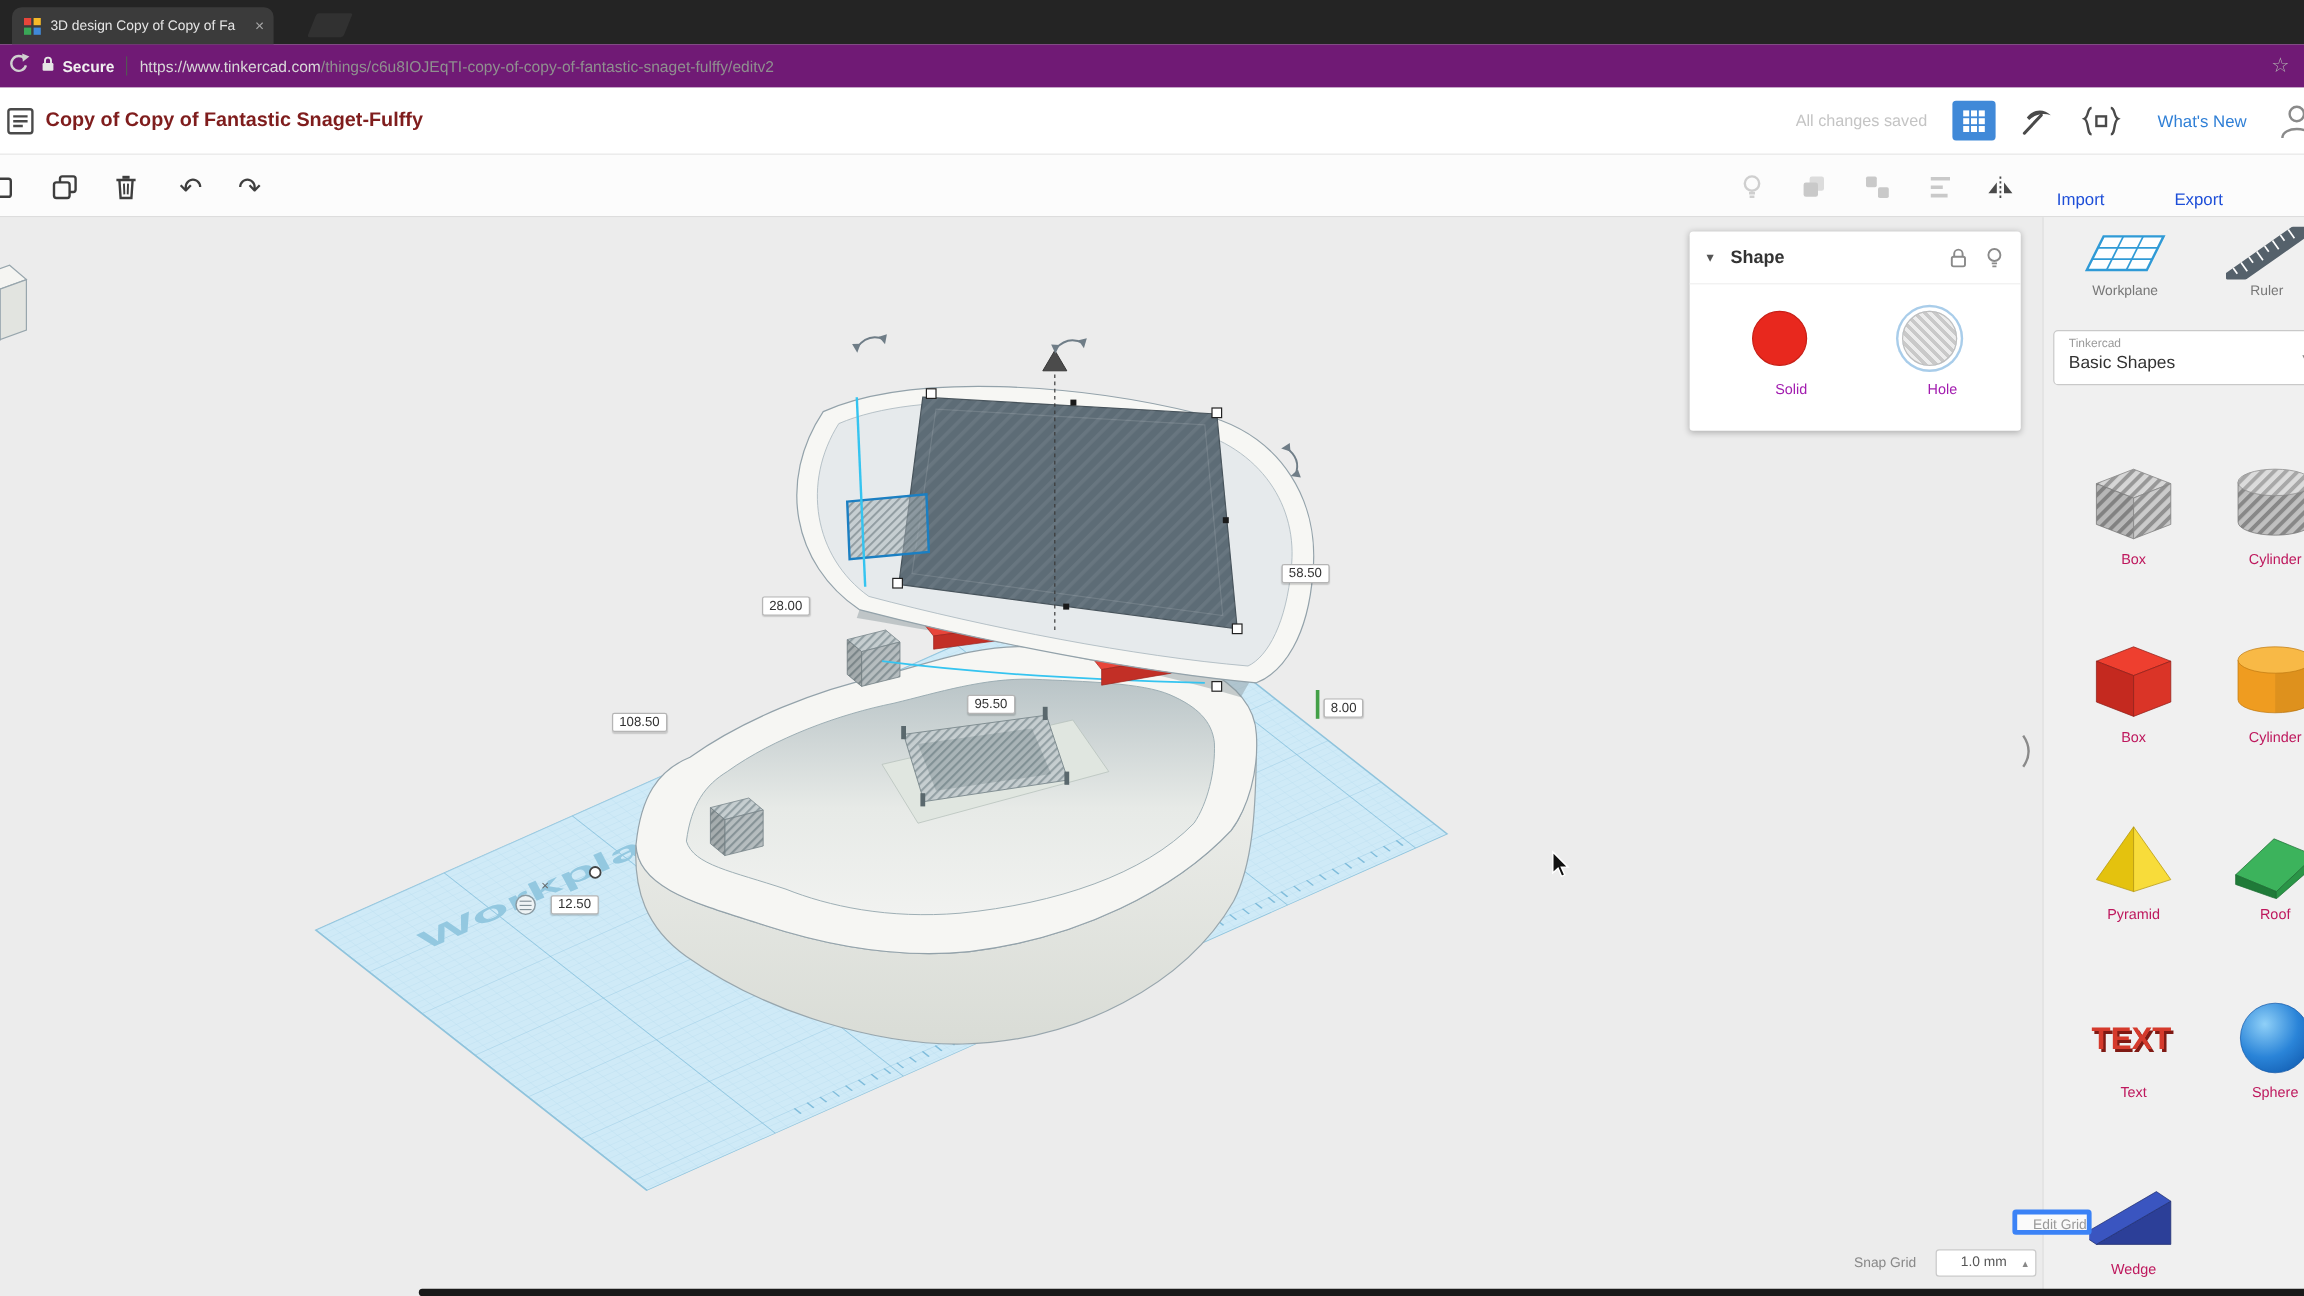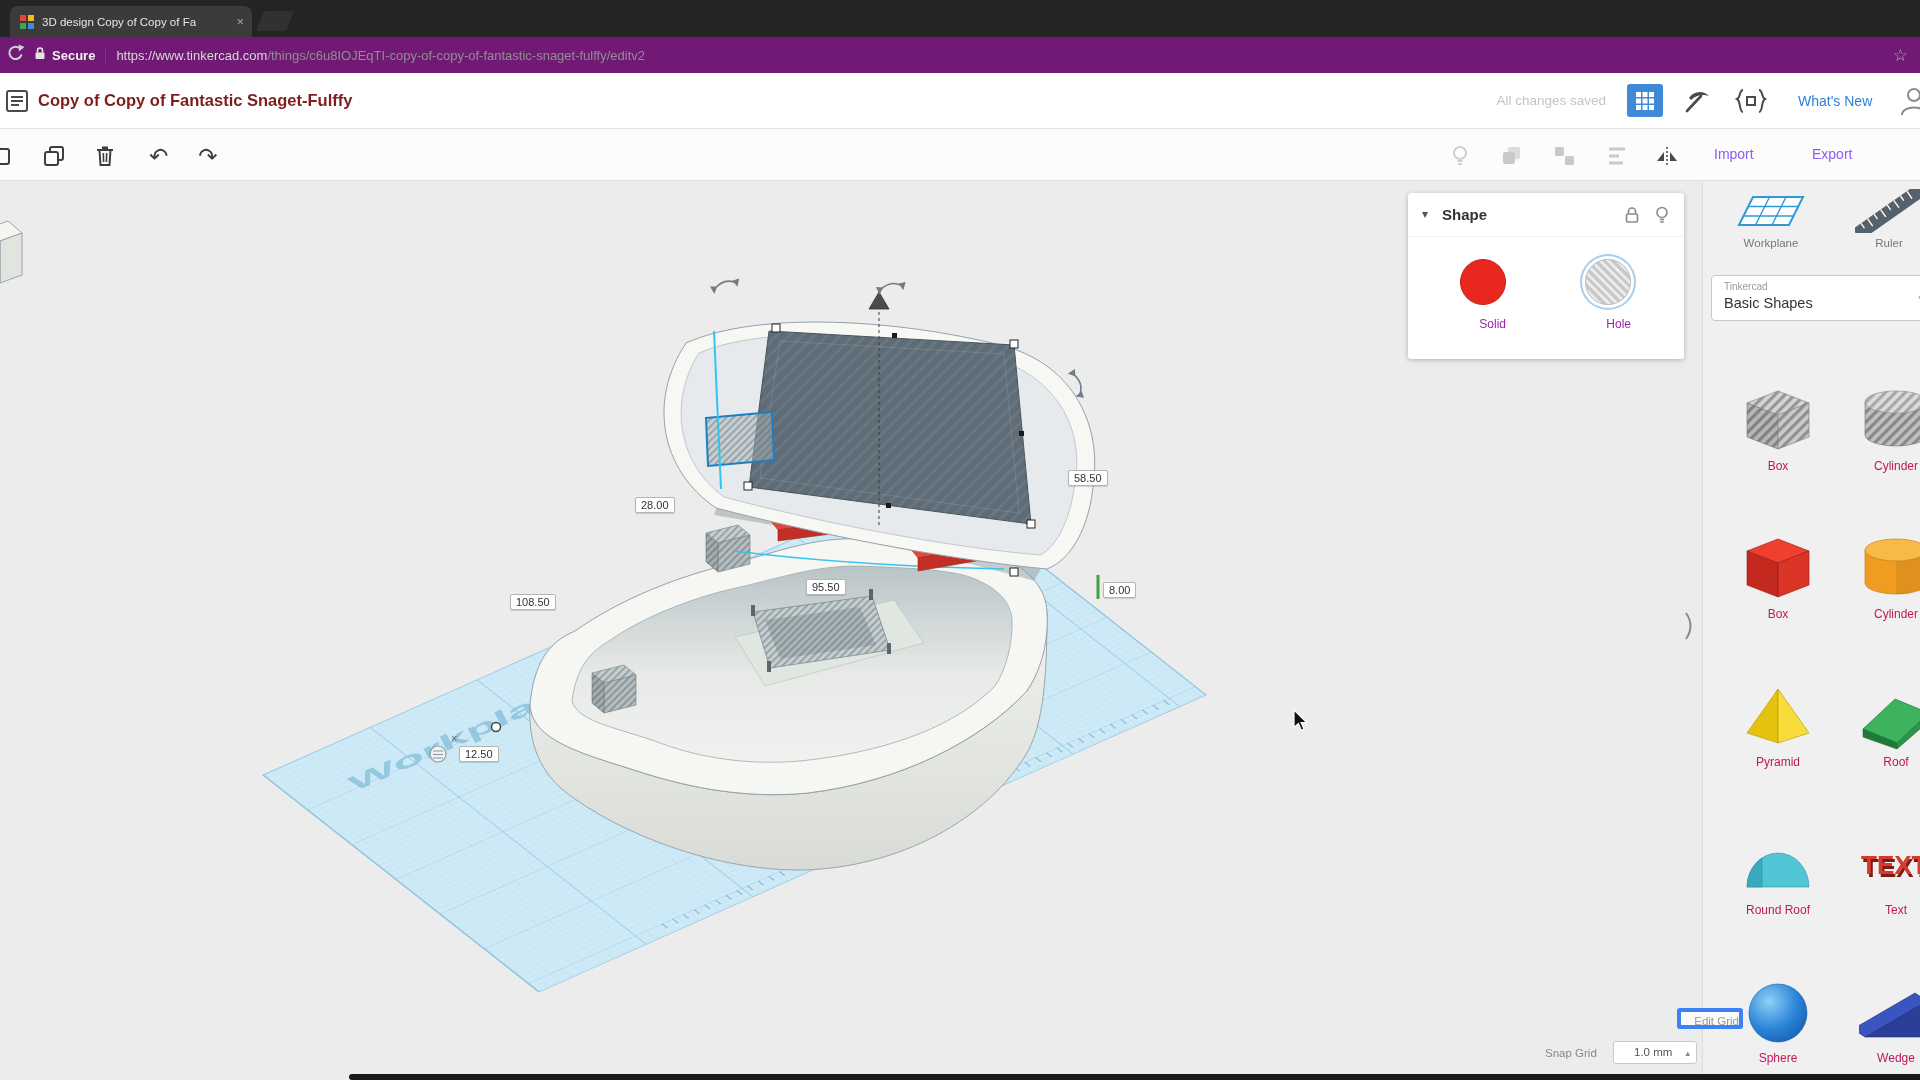--- a/index.html
+++ b/index.html
@@ -1,21 +1,21 @@
 <!DOCTYPE html>
 <html><head>
 <meta charset="utf-8">
 <style>
   *{box-sizing:border-box;margin:0;padding:0}
   html,body{width:1920px;height:1080px;overflow:hidden}
   body{position:relative;background:#ececec;font-family:"Liberation Sans","DejaVu Sans",sans-serif}
 
   
   #tabbar{position:absolute;left:0;top:0;width:1920px;height:37px;background:#242424}
-  #tab{position:absolute;left:10px;top:6px;width:242px;height:31px;background:#3b3b3b;border-radius:8px 8px 0 0;display:flex;align-items:center;padding:0 8px 0 10px}
+  #tab{position:absolute;left:10px;top:6px;width:218px;height:31px;background:#3b3b3b;border-radius:8px 8px 0 0;display:flex;align-items:center;padding:0 8px 0 10px}
   #tab .favicon{width:14px;height:14px;display:grid;grid-template-columns:6px 6px;grid-template-rows:6px 6px;gap:2px;flex:0 0 auto}
   #tab .favicon i{display:block}
   #tab .title{color:#e6e6e6;font-size:11.5px;margin-left:8px;white-space:nowrap;overflow:hidden;flex:1 1 auto}
   #tab .close{color:#a7a7a7;font-size:13px;margin-left:6px;flex:0 0 auto;line-height:1}
   #newtab{position:absolute;left:260px;top:11px;width:30px;height:20px;background:#313131;transform:skewX(-22deg);border-radius:2px}
   #urlbar{position:absolute;left:0;top:37px;width:1920px;height:36px;background:#701a75;display:flex;align-items:center}
   #urlbar .sep{width:1px;height:16px;background:#555;margin:0 10px}
   .secure{color:#f0f0f0;font-size:13px;font-weight:bold;margin-left:6px}
   .url{font-size:13px;white-space:nowrap}
   .url .host{color:#d8d8d8}
@@ -28,21 +28,21 @@
   #appheader .doc-title{position:absolute;left:38px;top:18px;font-size:16.5px;font-weight:bold;color:#7f1d1d}
   .saved{position:absolute;right:314px;top:20px;font-size:13.5px;color:#c4c4c4}
   .apps-btn{position:absolute;left:1627px;top:11px;width:36px;height:33px;background:#4089d8;border-radius:3px;display:flex;align-items:center;justify-content:center}
   .hdr-ic{position:absolute;top:14px}
   .whats-new{position:absolute;left:1798px;top:20px;font-size:14px;color:#2f7fd6}
   .avatar{position:absolute;left:1898px;top:12px}
 
   
   #toolbar{position:absolute;left:0;top:129px;width:1920px;height:52px;background:#fcfcfc;border-bottom:1px solid #ddd;overflow:hidden}
   .tb{position:absolute;top:14px;width:26px;height:26px;display:flex;align-items:center;justify-content:center}
-  .tb-txt{position:absolute;top:15px;font-size:14px;color:#8b5cf6;padding:2px 8px}
+  .tb-txt{position:absolute;top:27px;font-size:14px;color:#1d4ed8;padding:2px 8px}
   .arrow-glyph{font-size:23px;color:#3e3e3e;line-height:1}
 
   
   #main{position:absolute;left:0;top:181px;width:1920px;height:899px;background:#ececec}
   #scene{position:absolute;left:0;top:0}
 
   .dim{position:absolute;background:#fff;border:1px solid #b5b5b5;border-radius:2px;padding:1px 5px;font-size:11px;color:#333;box-shadow:0 1px 1px rgba(0,0,0,.15);white-space:nowrap}
 
   
   #shape-panel{position:absolute;left:1408px;top:12px;width:276px;height:166px;background:#fff;border-radius:3px;box-shadow:0 1px 5px rgba(0,0,0,.25)}
@@ -515,29 +515,20 @@
         <svg width="74" height="66" viewBox="0 0 74 66">
           <g stroke="#1d6e33" stroke-width="0.6">
             <polygon points="4,46 36,16 70,30 38,60" fill="#3cb35c"></polygon>
             <polygon points="4,46 38,60 38,66 4,54" fill="#1f7a38"></polygon>
             <polygon points="38,60 70,30 70,38 38,66" fill="#2a9547"></polygon>
           </g>
         </svg>
         <span class="lbl">Roof</span>
       </div>
 
-      <div class="shape-tile">
-        <svg width="74" height="66" viewBox="0 0 74 66">
-          <g stroke="#2d93a8" stroke-width="0.6">
-            <path d="M6,56 A31,34 0 0 1 68,56 Z" fill="#52c5d5"></path>
-            <path d="M6,56 A31,34 0 0 1 21,27 L21,56 Z" fill="#3aa9bd"></path>
-          </g>
-        </svg>
-        <span class="lbl">Round Roof</span>
-      </div>
 
       <div class="shape-tile">
         <svg width="74" height="66" viewBox="0 0 74 66">
           <text x="4" y="46" font-size="26" font-weight="bold" font-family="Liberation Sans, DejaVu Sans, sans-serif" fill="#7f1a14">TEXT</text>
           <text x="2" y="43" font-size="26" font-weight="bold" font-family="Liberation Sans, DejaVu Sans, sans-serif" fill="#d53a2c">TEXT</text>
         </svg>
         <span class="lbl">Text</span>
       </div>
 
       <div class="shape-tile">

